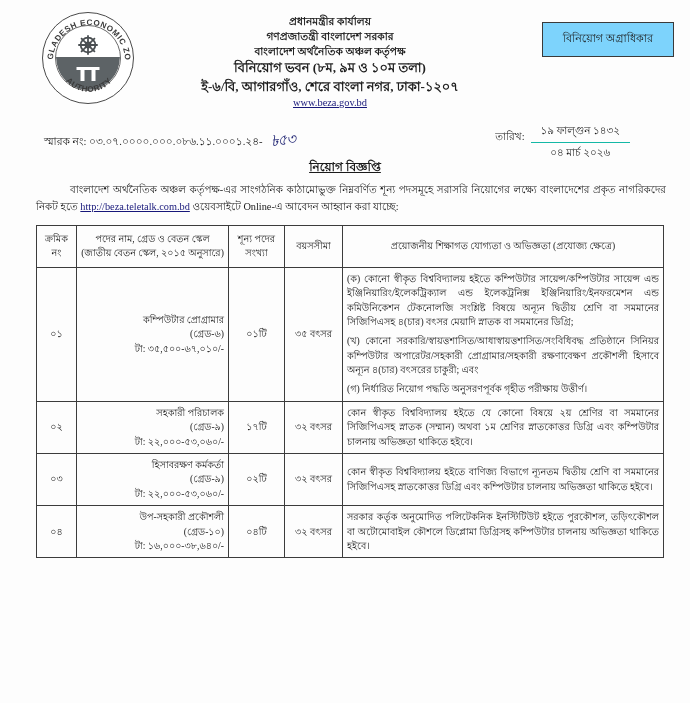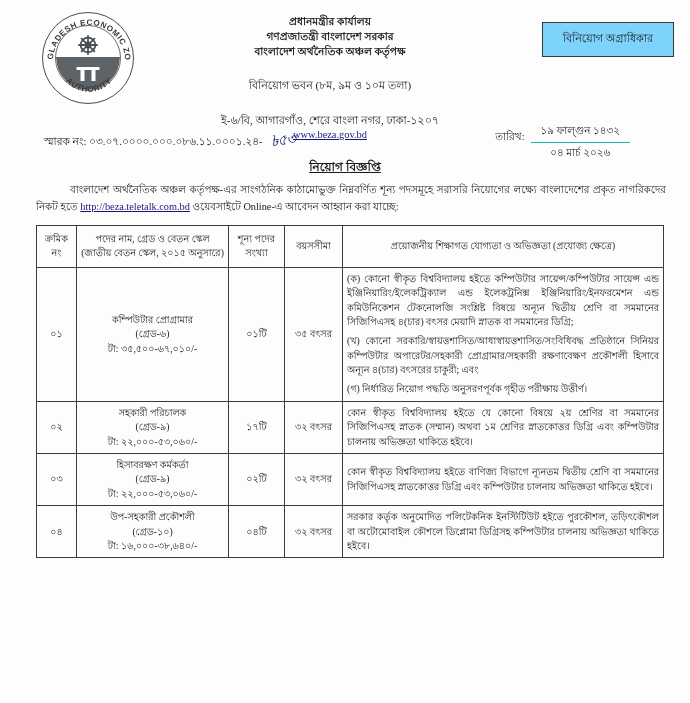--- a/index.html
+++ b/index.html
@@ -120,23 +120,22 @@
     text-align: center;
     line-height: 1.42;
   }
   .hc-line {
     font-size: 10.6px;
     font-weight: bold;
     color: #1d1d1d;
     white-space: nowrap;
   }
   .hc-line.thin {
-    font-weight: normal;
-    font-size: 11px;
-    margin-top: 19px;
+    font-weight: bold;
+    font-size: 13px;
   }
   .hc-url {
     font-size: 10.4px;
     text-decoration: underline;
     color: #17177a;
     font-family: "Liberation Serif", serif;
   }
 
   .priority-box {
     position: absolute;
@@ -246,21 +245,21 @@
   .col-sl     { width: 40px; }
   .col-post   { width: 152px; }
   .col-vac    { width: 56px; }
   .col-age    { width: 58px; }
   .col-qual   { width: auto; }
 
   td.c-sl, td.c-vac, td.c-age {
     text-align: center;
   }
   td.c-post {
-    text-align: center;
+    text-align: right;
     line-height: 1.6;
   }
   td.c-qual {
     text-align: justify;
     vertical-align: top;
     padding: 6px 7px 6px 6px;
     line-height: 1.62;
     text-justify: inter-word;
   }
   .qual-p {

